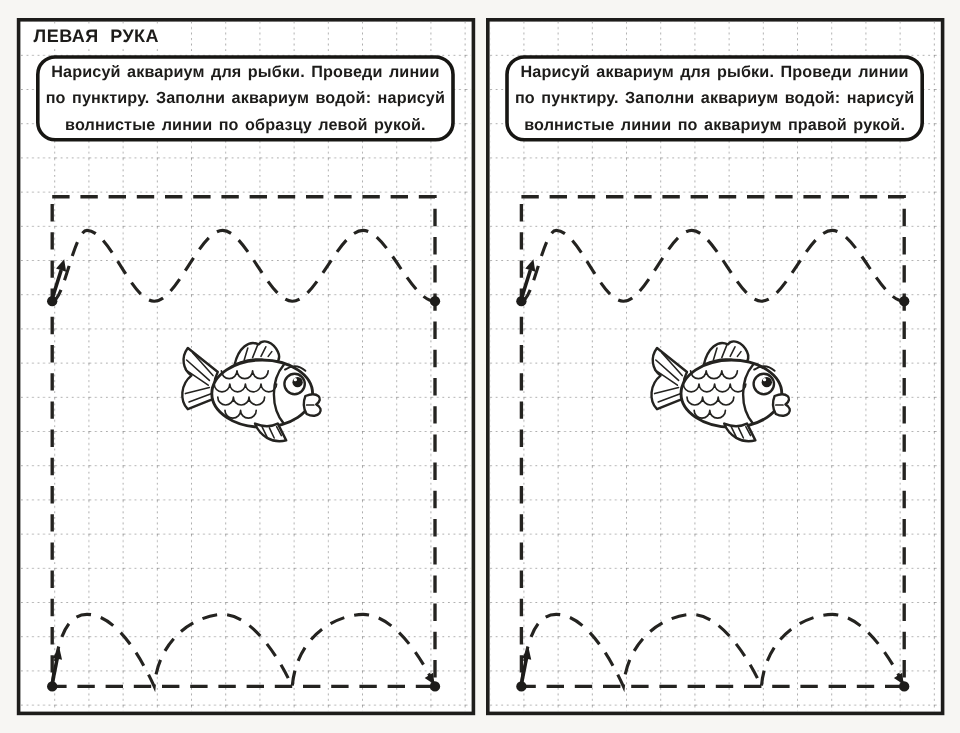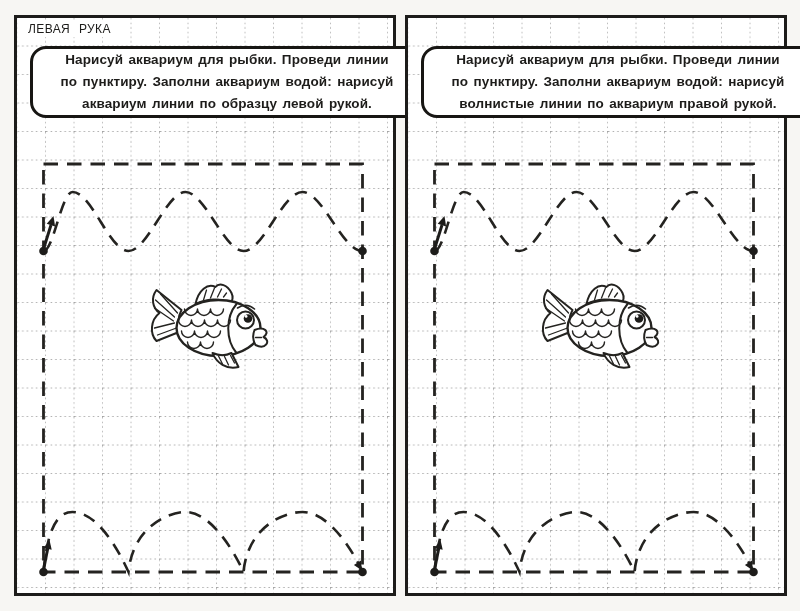--- a/index.html
+++ b/index.html
@@ -26,30 +26,30 @@
   .panel-art{
     position:absolute;left:0;top:0;
     width:376px;height:575px;
     display:block;
   }
   .panel-title{
     position:absolute;
     top:3px;left:9px;
     background:#ffffff;
     padding:1px 5px 1px 2px;
-    font-size:12px;
-    font-weight:400;
+    font-size:15px;
+    font-weight:700;
     letter-spacing:.4px;
     word-spacing:5px;
     white-space:nowrap;
   }
   .instruction-box{
     position:absolute;
     left:13px;top:28px;
-    width:394px;height:72px;
+    width:349px;height:72px;
     box-sizing:border-box;
     border:3px solid #171613;
     border-radius:16px;
     background:#ffffff;
     display:flex;
     flex-direction:column;
     justify-content:center;
     text-align:center;
   }
   .instruction-line{
@@ -147,21 +147,21 @@
 <div class="sheet">
 
   <div class="panel">
     <svg class="panel-art" viewBox="0 0 375 575" xmlns="http://www.w3.org/2000/svg" xmlns:xlink="http://www.w3.org/1999/xlink">
       <use href="#worksheet-art" xlink:href="#worksheet-art"></use>
     </svg>
     <div class="panel-title">ЛЕВАЯ  РУКА</div>
     <div class="instruction-box">
       <span class="instruction-line">Нарисуй  аквариум  для  рыбки.  Проведи  линии</span>
       <span class="instruction-line">по  пунктиру.  Заполни  аквариум  водой:  нарисуй</span>
-      <span class="instruction-line">аквариум  линии  по  образцу  левой  рукой.</span>
+      <span class="instruction-line">волнистые  линии  по  образцу  левой  рукой.</span>
     </div>
   </div>
 
   <div class="panel">
     <svg class="panel-art" viewBox="0 0 375 575" xmlns="http://www.w3.org/2000/svg" xmlns:xlink="http://www.w3.org/1999/xlink">
       <use href="#worksheet-art" xlink:href="#worksheet-art"></use>
     </svg>
     <div class="instruction-box">
       <span class="instruction-line">Нарисуй  аквариум  для  рыбки.  Проведи  линии</span>
       <span class="instruction-line">по  пунктиру.  Заполни  аквариум  водой:  нарисуй</span>

